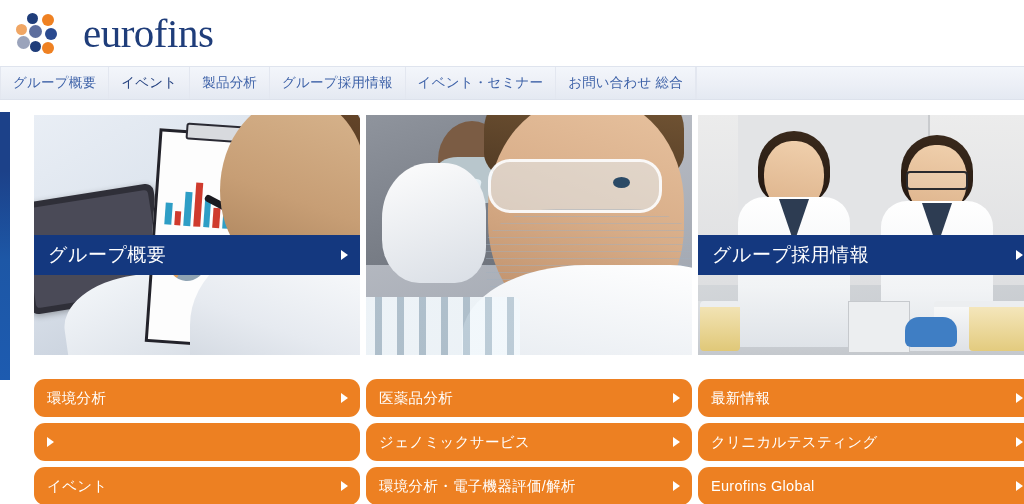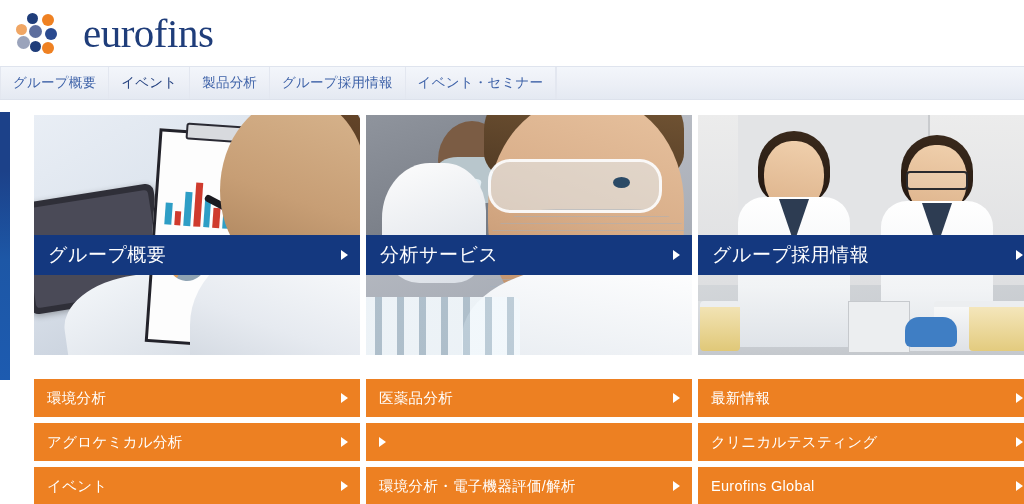--- a/index.html
+++ b/index.html
@@ -245,20 +245,21 @@
   }
   .tile {
     height: 38px;
     background: #ed8022;
     display: flex;
     align-items: center;
     justify-content: space-between;
     padding: 0 12px 0 13px;
     box-sizing: border-box;
     cursor: pointer;
+    border-radius: 11px;
   }
   .tile .t-label {
     color: #ffffff;
     font-size: 14.5px;
     letter-spacing: 0.3px;
     white-space: nowrap;
     overflow: hidden;
   }
 </style>
 </head>
@@ -279,20 +280,21 @@
     <span class="logo-word">eurofins</span>
   </div>
 </div>
 
 <div class="navbar">
   <div class="nav-item">グループ概要</div>
   <div class="nav-item strong">イベント</div>
   <div class="nav-item">製品分析</div>
   <div class="nav-item">グループ採用情報</div>
   <div class="nav-item">イベント・セミナー</div>
+  <div class="nav-item">お問い合わせ 総合</div>
   <div class="nav-filler"></div>
 </div>
 
 <div class="page">
   <div class="left-rail"></div>
 
   <div class="content">
 
     <div class="hero-row">
 
@@ -334,24 +336,20 @@
           <div class="hair2"></div>
           <div class="head"></div>
           <div class="goggle"></div>
           <div class="eye"></div>
           <div class="mask2"></div>
           <div class="coat2"></div>
           <div class="tube"></div>
           <div class="glove"></div>
           <div class="rack"></div>
         </div>
-        <div class="hero-bar">
-          <span class="label">分析サービス</span>
-          <span class="arrow-w"></span>
-        </div>
       </div>
 
       <div class="hero-card">
         <div class="photo p3">
           <div class="wall"></div>
           <div class="shelf"></div>
           <div class="bench"></div>
           <div class="pA">
             <div class="hairA"></div>
             <div class="face"></div>
@@ -386,24 +384,24 @@
       <div class="tile">
         <span class="t-label">医薬品分析</span>
         <span class="arrow-w"></span>
       </div>
       <div class="tile">
         <span class="t-label">最新情報</span>
         <span class="arrow-w"></span>
       </div>
 
       <div class="tile">
-        <span class="t-label">アグロケミカル分析</span>
-        <span class="arrow-w"></span>
-      </div>
-      <div class="tile">
+        <span class="arrow-w"></span>
+      </div>
+      <div class="tile">
+        <span class="t-label">ジェノミックサービス</span>
         <span class="arrow-w"></span>
       </div>
       <div class="tile">
         <span class="t-label">クリニカルテスティング</span>
         <span class="arrow-w"></span>
       </div>
 
       <div class="tile">
         <span class="t-label">イベント</span>
         <span class="arrow-w"></span>

